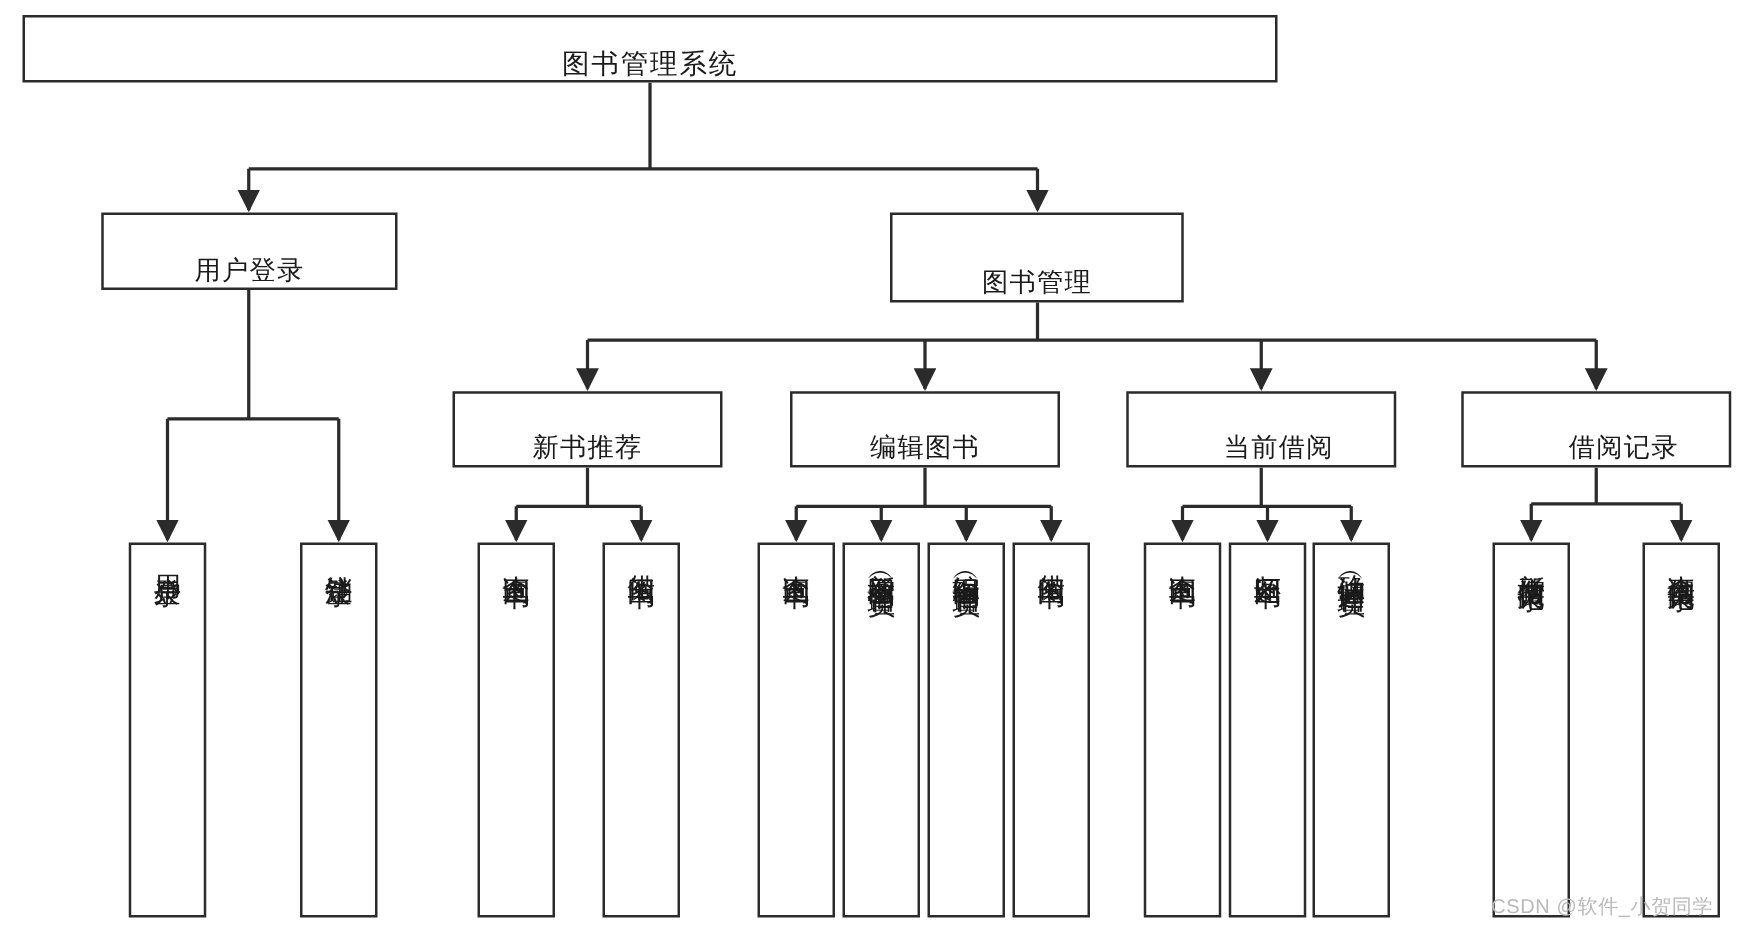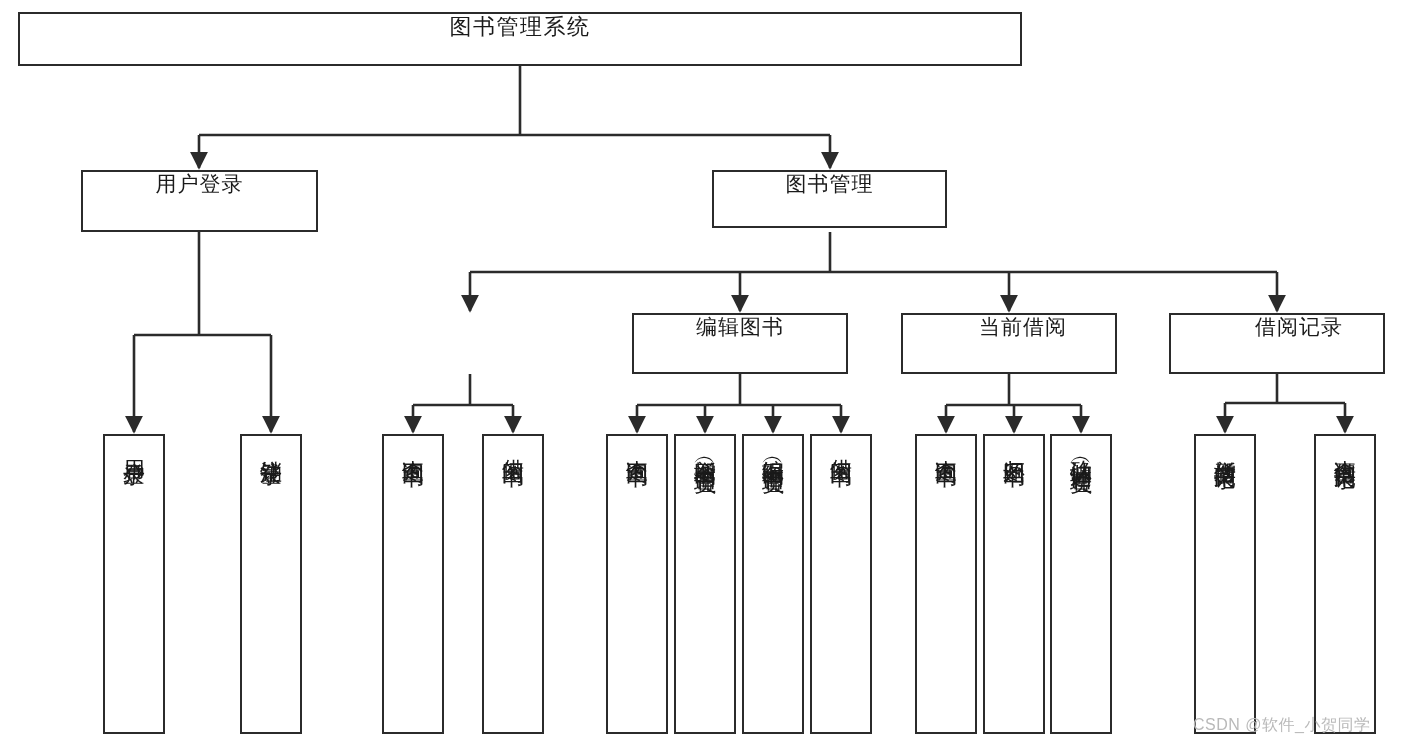--- a/index.html
+++ b/index.html
@@ -25,21 +25,21 @@
     top: 0;
     width: 1405px;
     height: 747px;
   }
   .node {
     position: absolute;
     box-sizing: border-box;
     border: 2px solid #2b2b2b;
     background: #ffffff;
     display: flex;
-    align-items: flex-start;
+    align-items: flex-end;
     justify-content: center;
     color: #1a1a1a;
   }
   .node .lbl {
     display: block;
     text-align: center;
     line-height: 1.18;
   }
   
   .node.horiz .lbl {
@@ -129,24 +129,27 @@
     </g>
   </svg>
 
   <div class="node horiz root" style="left:18px; top:12px; width:1004px; height:54px;">
     <span class="lbl">图书管理系统</span>
   </div>
 
   <div class="node horiz" style="left:81px; top:170px; width:237px; height:62px;">
     <span class="lbl">用户登录</span>
   </div>
-  <div class="node horiz" style="left:712px; top:170px; width:235px; height:58px;">
+  <div class="node horiz" style="left:712px; top:170px; width:235px; height:72px;">
     <span class="lbl">图书管理</span>
   </div>
 
+  <div class="node horiz" style="left:362px; top:313px; width:216px; height:61px;">
+    <span class="lbl">新书推荐</span>
+  </div>
   <div class="node horiz" style="left:632px; top:313px; width:216px; height:61px;">
     <span class="lbl">编辑图书</span>
   </div>
   <div class="node horiz" style="left:901px; top:313px; width:216px; height:61px;padding-left:28px;">
     <span class="lbl">当前借阅</span>
   </div>
   <div class="node horiz" style="left:1169px; top:313px; width:216px; height:61px;padding-left:44px;">
     <span class="lbl">借阅记录</span>
   </div>
 

